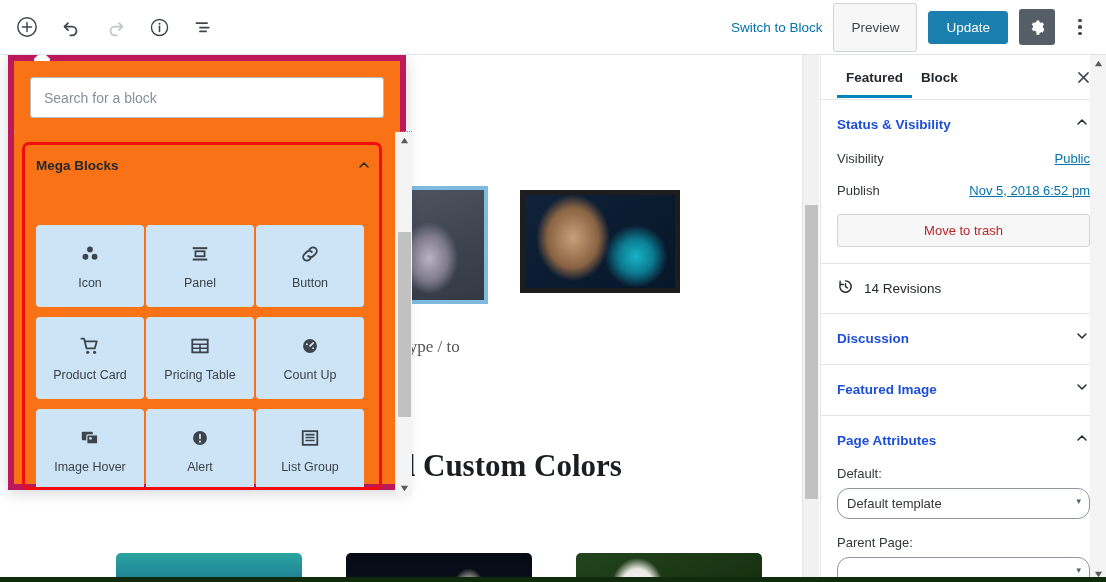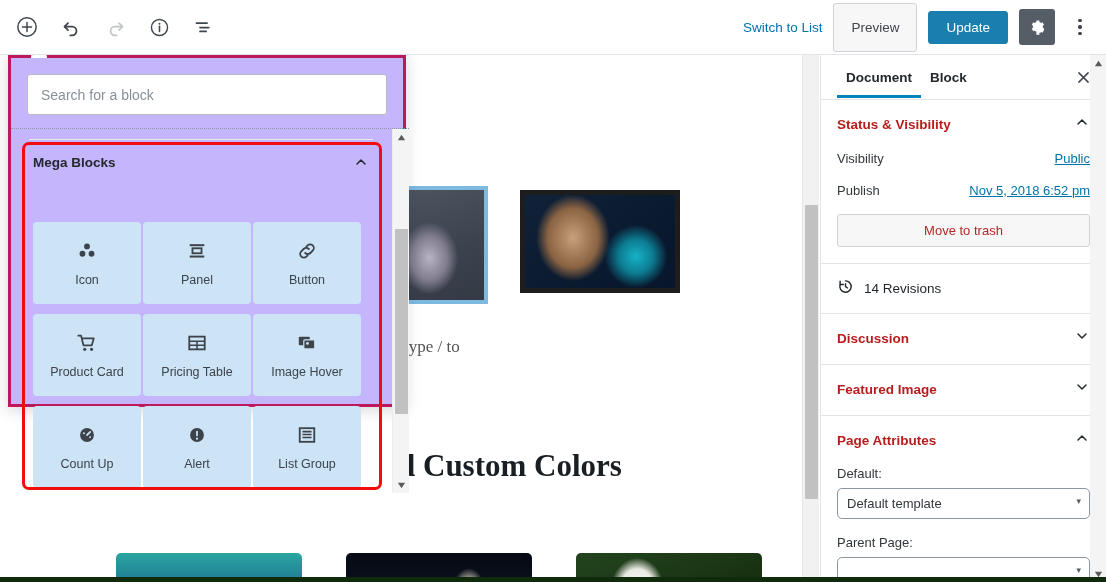--- a/index.html
+++ b/index.html
@@ -109,22 +109,22 @@
     position: absolute; top: 55px; left: 802px; width: 17px; height: 527px;
     background: #f1f1f1; border-left: 1px solid #e6e6e6; z-index: 22;
   }
   .canvas-sb-thumb {
     position: absolute; top: 150px; left: 2px; width: 13px; height: 294px;
     background: #c1c1c1; border-radius: 1px;
   }
 
   
   .inserter {
-    position: absolute; top: 55px; left: 8px; width: 398px; height: 352px;
-    background: #c4b5fd; border: 3px solid #be185d;
+    position: absolute; top: 55px; left: 8px; width: 398px; height: 435px;
+    background: #f97316; border: 6px solid #be185d;
     box-shadow: 0 3px 14px rgba(25,30,35,.18); z-index: 30;
   }
   .ins-caret {
     position: absolute; top: -9px; left: 20px; width: 16px; height: 9px; overflow: hidden;
   }
   .ins-caret::after {
     content:""; position: absolute; top: 2px; left: 1px; width: 13px; height: 13px;
     background:#fff; border-left:1px solid #e2e4e7; border-top:1px solid #e2e4e7;
     transform: rotate(45deg);
   }
@@ -192,36 +192,36 @@
   .sb-tab {
     font-size: 13.5px; color: #23282d; padding: 13px 9px 12px 9px; cursor: pointer;
     font-weight: bold; position: relative;
   }
   .sb-tab.active::after {
     content:""; position:absolute; left:0; right:0; bottom:-1px; height:3px; background:#0085ba;
   }
   .sb-close { margin-left: auto; width: 34px; height: 34px; display:flex; align-items:center; justify-content:center; cursor:pointer; color:#40464d; }
   .sb-panel { border-bottom: 1px solid #e2e4e7; padding: 14px 16px 16px 16px; }
   .sb-panel-hdr { display:flex; align-items:center; justify-content:space-between; cursor:pointer; }
-  .sb-panel-title { font-size: 13.5px; font-weight: bold; color:#b91c1c; }
+  .sb-panel-title { font-size: 13.5px; font-weight: bold; color:#1d4ed8; }
   .sb-row { display:flex; align-items:center; justify-content:space-between; margin-top: 17px; }
   .sb-label { font-size: 13px; color: #32373c; }
   .sb-link { font-size: 13px; color:#0073aa; text-decoration: underline; cursor:pointer; }
   .sb-trash {
     margin-top: 16px; width: 100%; height: 33px; background:#f7f7f7; border:1px solid #cfd3d7;
     border-radius:3px; color:#b52727; font-size:13px; cursor:pointer; font-family:"Liberation Sans",sans-serif;
   }
   .sb-rev {
     display:flex; align-items:center; gap:10px; padding: 14px 16px; border-bottom: 1px solid #e2e4e7;
     cursor:pointer;
   }
   .sb-rev-txt { font-size: 13.5px; font-weight: normal; color:#23282d; }
   .sb-field-label { font-size: 13px; color:#32373c; margin-top: 16px; display:block; }
   .sb-select {
-    margin-top: 7px; width: 100%; height: 31px; border:1px solid #8d96a0; border-radius:5px;
+    margin-top: 7px; width: 100%; height: 31px; border:1px solid #8d96a0; border-radius:12px;
     background:#fff; font-size:13px; color:#32373c; padding: 0 24px 0 9px;
     font-family:"Liberation Sans",sans-serif; appearance:none; position:relative; cursor:pointer;
   }
   .select-wrap { position: relative; }
   .select-arrow {
     position:absolute; right:9px; top:15px; font-size:9px; color:#555d66; pointer-events:none;
   }
   
   .sb-sb { position:absolute; top:0; right:0; width:16px; height:527px; background:#f4f4f4; }
   .sb-sb-arrow { position:absolute; left:0; width:16px; height:16px; display:flex; align-items:center; justify-content:center; color:#5a5a5a; }
@@ -263,21 +263,21 @@
           <circle cx="12" cy="7.7" r="1.15" fill="#40464d"></circle>
         </svg>
       </div>
       <div class="tb-btn">
         <svg width="21" height="21" viewBox="0 0 24 24">
           <path d="M4 7h12M8 12h10M8 16.5h7" stroke="#40464d" stroke-width="2" stroke-linecap="round"></path>
         </svg>
       </div>
     </div>
     <div class="tb-right">
-      <span class="link-draft">Switch to List</span>
+      <span class="link-draft">Switch to Block</span>
       <button class="btn-preview">Preview</button>
       <button class="btn-update">Update</button>
       <div class="btn-gear">
         <svg width="19" height="19" viewBox="0 0 24 24">
           <path fill="#fff" d="M12 8.3a3.7 3.7 0 1 0 0 7.4 3.7 3.7 0 0 0 0-7.4zm0 5.6a1.9 1.9 0 1 1 0-3.8 1.9 1.9 0 0 1 0 3.8z"></path>
           <path fill="#fff" d="M20.3 13.3l-1.6-.9a7 7 0 0 0 0-2.8l1.6-.9-1.9-3.3-1.6.9a7 7 0 0 0-2.4-1.4V3h-3.8v1.9A7 7 0 0 0 8.2 6.3l-1.6-.9-1.9 3.3 1.6.9a7 7 0 0 0 0 2.8l-1.6.9 1.9 3.3 1.6-.9a7 7 0 0 0 2.4 1.4V21h3.8v-1.9a7 7 0 0 0 2.4-1.4l1.6.9 1.9-3.3z"></path>
         </svg>
       </div>
       <div class="btn-kebab">
         <span class="kdot"></span>
@@ -379,38 +379,38 @@
                 <rect x="3.5" y="4" width="17" height="14" fill="none" stroke="#3c434b" stroke-width="2"></rect>
                 <path d="M3.5 9h17M12 9v9M3.5 13.5h17" stroke="#3c434b" stroke-width="1.7"></path>
               </svg>
             </span>
             <span class="bt-label">Pricing Table</span>
           </div>
 
           <div class="block-tile">
             <span class="bt-icon">
               <svg width="22" height="20" viewBox="0 0 24 22">
-                <rect x="3" y="4" width="12" height="9.5" rx="1" fill="#3c434b"></rect>
-                <rect x="8.5" y="7.5" width="12" height="10" rx="1" fill="#3c434b" stroke="#cce4f6" stroke-width="1.3"></rect>
-                <circle cx="12.5" cy="11.5" r="1.5" fill="#cce4f6"></circle>
-              </svg>
-            </span>
-            <span class="bt-label">Image Hover</span>
-          </div>
-
-          <div class="block-tile">
-            <span class="bt-icon">
-              <svg width="22" height="20" viewBox="0 0 24 22">
                 <circle cx="12" cy="11" r="7.6" fill="#3c434b"></circle>
                 <path d="M12 11L15.6 7.6" stroke="#cce4f6" stroke-width="1.9" stroke-linecap="round"></path>
                 <circle cx="8.6" cy="9.2" r="1.1" fill="#cce4f6"></circle>
                 <circle cx="15.4" cy="13.4" r="1" fill="#cce4f6"></circle>
               </svg>
             </span>
             <span class="bt-label">Count Up</span>
+          </div>
+
+          <div class="block-tile">
+            <span class="bt-icon">
+              <svg width="22" height="20" viewBox="0 0 24 22">
+                <rect x="3" y="4" width="12" height="9.5" rx="1" fill="#3c434b"></rect>
+                <rect x="8.5" y="7.5" width="12" height="10" rx="1" fill="#3c434b" stroke="#cce4f6" stroke-width="1.3"></rect>
+                <circle cx="12.5" cy="11.5" r="1.5" fill="#cce4f6"></circle>
+              </svg>
+            </span>
+            <span class="bt-label">Image Hover</span>
           </div>
 
           <div class="block-tile">
             <span class="bt-icon">
               <svg width="22" height="20" viewBox="0 0 24 22">
                 <circle cx="12" cy="11" r="7.6" fill="#3c434b"></circle>
                 <rect x="11" y="6.4" width="2" height="6" rx="1" fill="#cce4f6"></rect>
                 <circle cx="12" cy="15" r="1.25" fill="#cce4f6"></circle>
               </svg>
             </span>
@@ -457,21 +457,21 @@
               <path d="M5 8L1 2h8z" fill="#5a5a5a"></path>
             </svg>
         </div>
       </div>
     </div>
   </div>
   <div class="annot"></div>
 
   <div class="sidebar">
     <div class="sb-tabs">
-      <div class="sb-tab active">Document</div>
+      <div class="sb-tab active">Featured</div>
       <div class="sb-tab">Block</div>
       <div class="sb-close">
         <svg width="17" height="17" viewBox="0 0 24 24">
           <path d="M5.5 5.5l13 13M18.5 5.5l-13 13" stroke="#40464d" stroke-width="2.1" stroke-linecap="round"></path>
         </svg>
       </div>
     </div>
 
     <div class="sb-panel">
       <div class="sb-panel-hdr">

